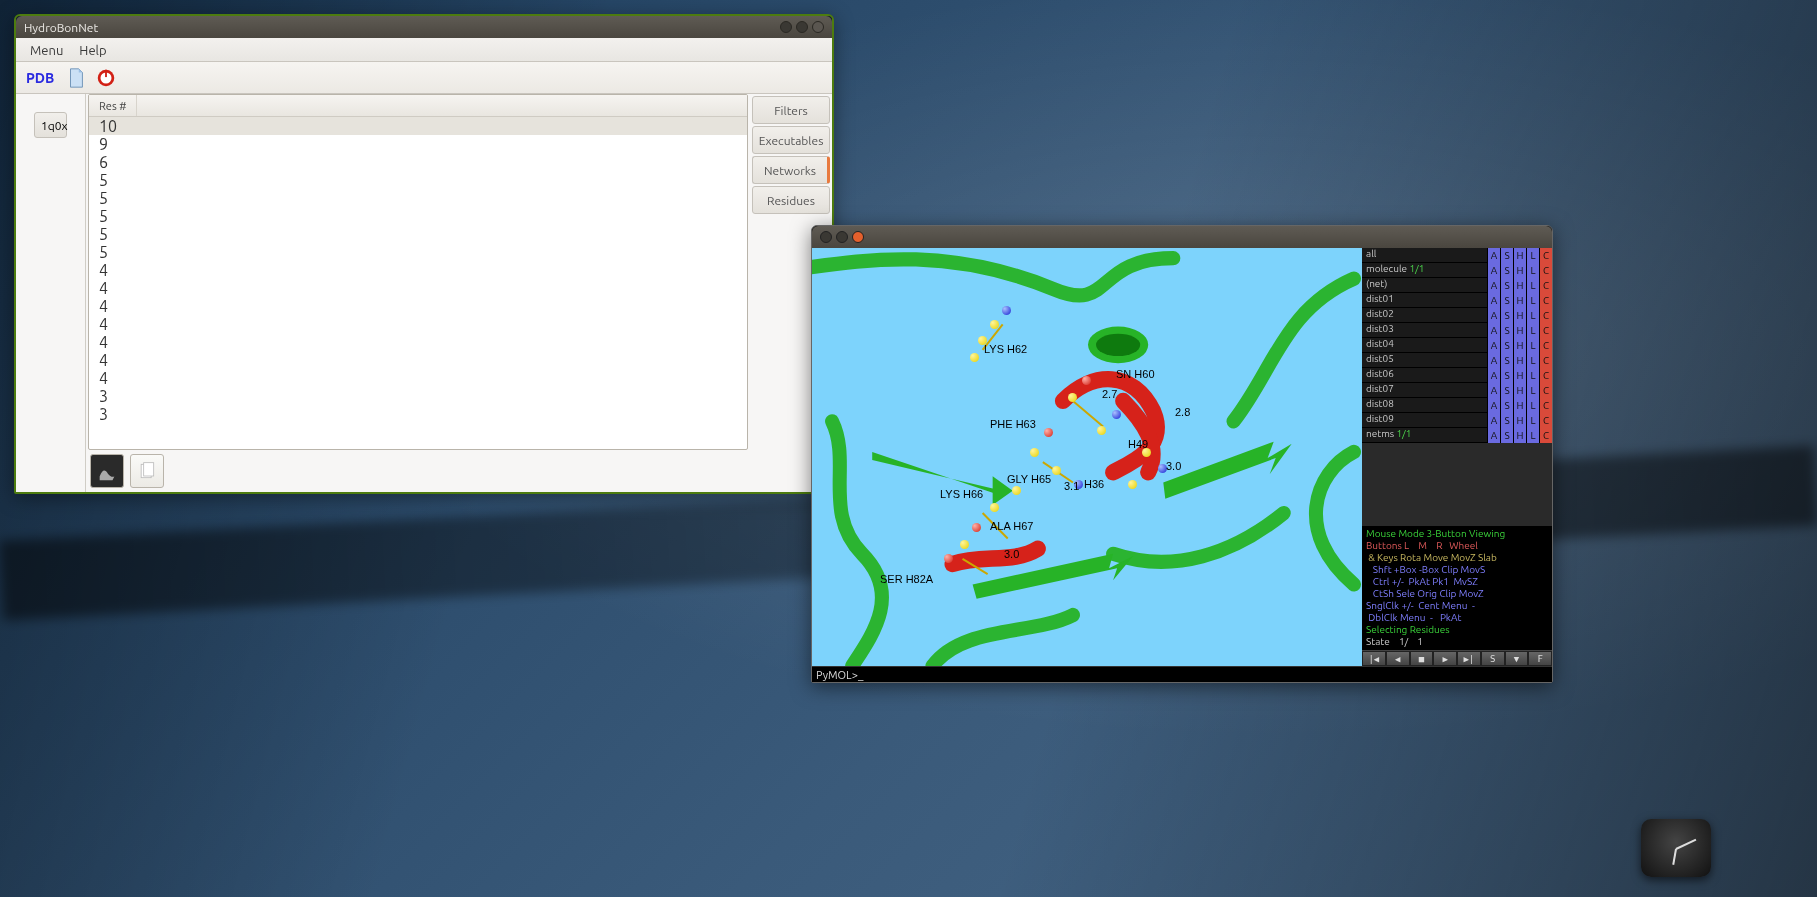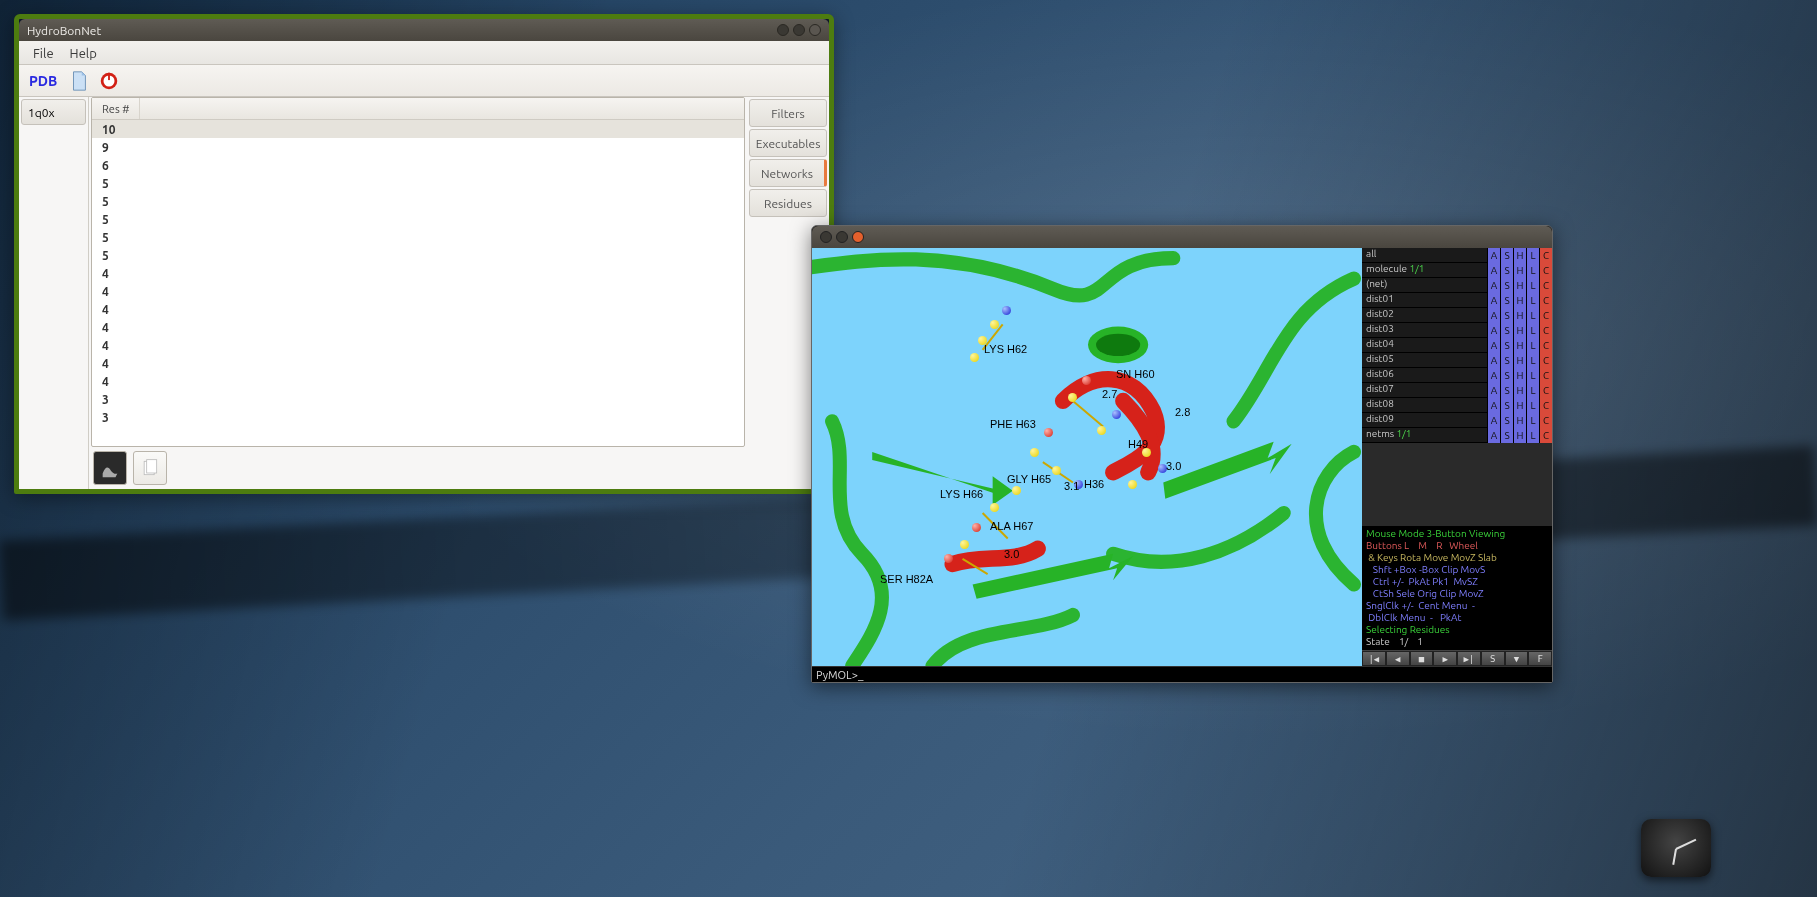--- a/index.html
+++ b/index.html
@@ -17,21 +17,21 @@
 }
 body::after {
   content:""; position:absolute; left:0; right:0; top:55%; height:80px;
   background: linear-gradient(90deg, rgba(0,0,0,0.5), rgba(0,0,0,0.3), rgba(0,0,0,0.5));
   transform: rotate(-3deg); filter: blur(6px);
 }
 
 
 .hbn-window {
   position: absolute; left: 14px; top: 14px; width: 820px; height: 480px;
-  background: #0f172a; border: 5px solid #4d7c0f; border-radius: 6px 6px 2px 2px;
+  background: #0f172a; border: 2px solid #4d7c0f; border-radius: 6px 6px 2px 2px;
   box-shadow: 0 4px 20px rgba(0,0,0,.4); display: flex; flex-direction: column;
   z-index: 5;
 }
 .titlebar {
   height: 22px; background: linear-gradient(#5f5b54,#4a463f);
   border-radius: 6px 6px 0 0; display:flex; align-items:center; padding:0 8px;
   font-size:12px; color:#eceae6;
 }
 .titlebar .title { flex:1; }
 .tb-btns { display:flex; gap:4px; }
@@ -46,34 +46,34 @@
   height:32px; background:linear-gradient(#f6f4f1,#ece9e4); border-bottom:1px solid #c9c5be;
   display:flex; align-items:center; gap:6px; padding:0 6px;
 }
 .pdb-label { color:#2a2ae0; font-weight:bold; font-size:14px; padding:0 4px;}
 .tool-icon { width:24px; height:24px; display:flex; align-items:center; justify-content:center; }
 .tool-icon svg { width:22px; height:22px; }
 .hbn-body { flex:1; display:flex; background:#f7f6f5; }
 .left-tabs { width:70px; border-right:1px solid #d0cdc6; }
 .left-tab {
   height:24px; background:linear-gradient(#f1efeb,#e4e1db); border:1px solid #c5c1ba;
-  border-radius:3px; margin:2px; font-size:12px; display:flex; align-items:center; padding:12px 6px;
+  border-radius:3px; margin:18px; font-size:12px; display:flex; align-items:center; padding:12px 6px;
 }
 .center-col { flex:1; display:flex; flex-direction:column; padding:0 2px 4px 2px; }
 .grid-wrap {
   flex:1; background:#fff; border:1px solid #b9b4aa; border-radius:2px; overflow:hidden;
   display:flex; flex-direction:column;
 }
 .grid-header {
   height:22px; background:linear-gradient(#f6f4f1,#e9e6e0); border-bottom:1px solid #cfcbc3;
   display:flex; align-items:center; font-size:11px; color:#444;
 }
 .grid-header-cell { padding:0 10px; border-right:1px solid #d8d4cc; height:100%; display:flex; align-items:center;}
 .grid-rows { flex:1; overflow:auto; }
-.grid-row { height:18px; font-size:12px; color:#333; padding:0 10px; display:flex; align-items:center;font-weight:bold; }
+.grid-row { height:18px; font-size:16px; color:#333; padding:0 10px; display:flex; align-items:center; }
 .grid-row.sel { background:#e6e3dc; }
 .bottom-tools { height:38px; display:flex; align-items:center; gap:6px; padding:4px 2px 0; }
 .bt-tile {
   width:34px; height:34px; border:1px solid #b9b4aa; border-radius:3px;
   background:linear-gradient(#fafaf8,#eceae5); display:flex; align-items:center; justify-content:center;
 }
 .bt-tile.dark { background:#2a2a2a; }
 .right-tabs { width:82px; display:flex; flex-direction:column; gap:2px; padding:2px; }
 .r-tab {
   height:28px; background:linear-gradient(#f1efeb,#e4e1db); border:1px solid #c5c1ba;
@@ -156,21 +156,21 @@
 <div class="hbn-window">
   <div class="titlebar">
     <span class="title">HydroBonNet</span>
     <div class="tb-btns">
       <div class="tb-btn"></div>
       <div class="tb-btn"></div>
       <div class="tb-btn close"></div>
     </div>
   </div>
   <div class="menubar">
-    <div class="menu-item">File</div>
+    <div class="menu-item">Menu</div>
     <div class="menu-item">Help</div>
   </div>
   <div class="toolbar">
     <span class="pdb-label">PDB</span>
     <div class="tool-icon">
       <svg viewBox="0 0 24 24">
           <path fill="#cbe0f5" stroke="#6a8fb5" d="M6 2h9l4 4v16H6z"></path>
           <path fill="#9cc0e5" d="M15 2v4h4z"></path>
         </svg>
     </div>

